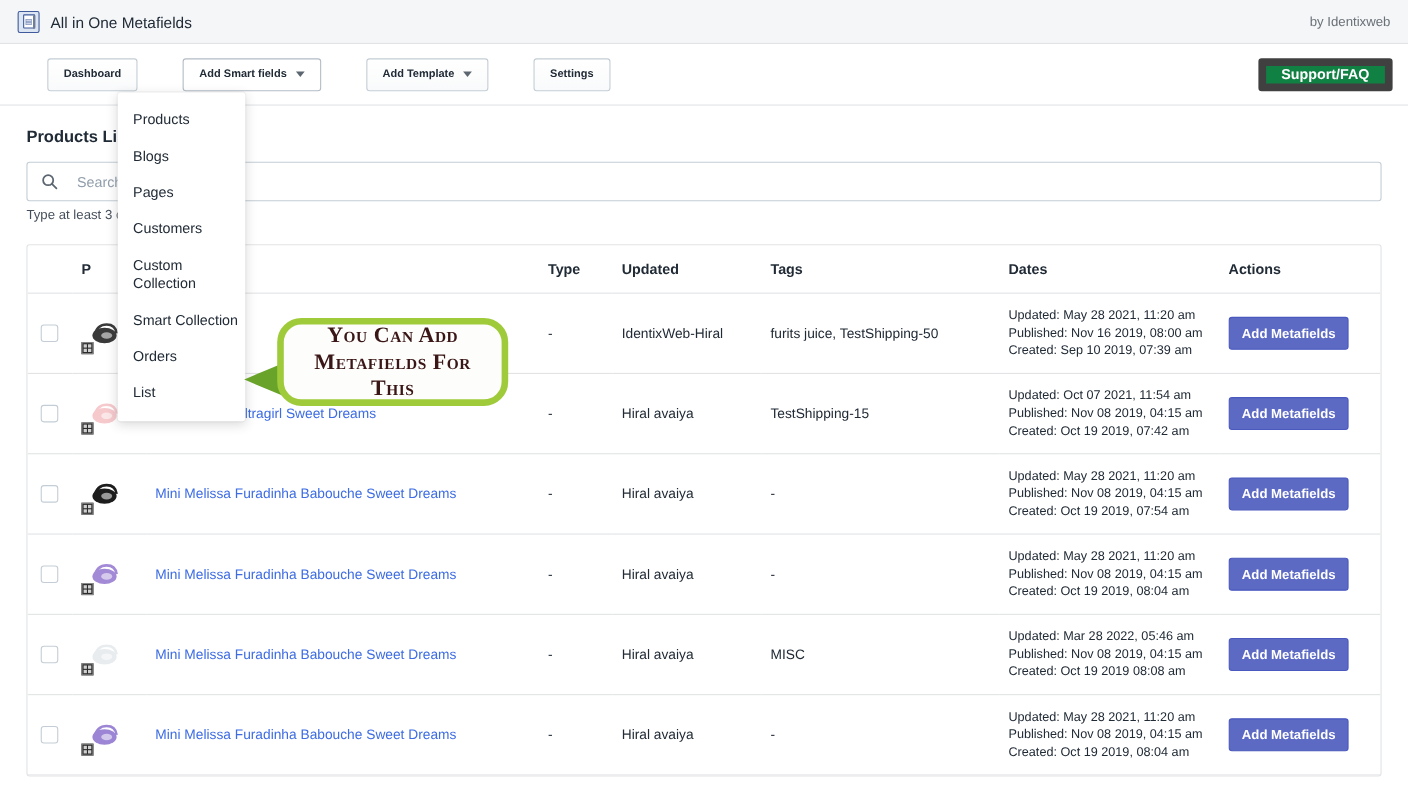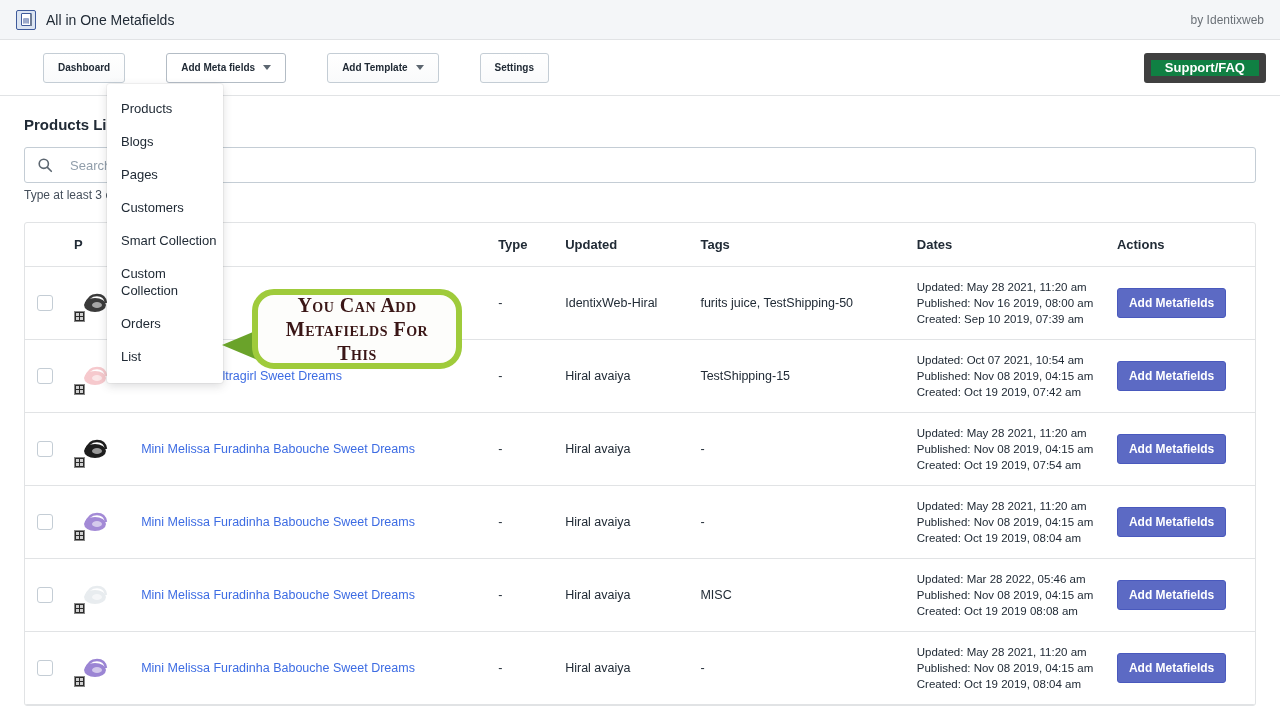--- a/index.html
+++ b/index.html
@@ -324,21 +324,21 @@
     <span class="clip">▤</span>
     <span class="pen"></span>
   </span>
   <span class="app-title">All in One Metafields</span>
   <span class="byline">by Identixweb</span>
 </div>
 
 <div class="actionbar">
   <button class="btn">Dashboard</button>
   <button class="btn active">
-    <span>Add Meta fields</span>
+    <span>Add Smart fields</span>
     <span class="caret"></span>
   </button>
   <button class="btn">
     <span>Add Template</span>
     <span class="caret"></span>
   </button>
   <button class="btn">Settings</button>
   <button class="btn-support">Support/FAQ</button>
 </div>
 
@@ -427,21 +427,21 @@
                   <i></i>
                 </span>
               </span>
             </td>
             <td class="col-title"><a class="prod-link">Mini Melissa Ultragirl Sweet Dreams</a></td>
             <td class="col-type"><span class="dash">-</span></td>
             <td class="col-vendor"><span>Hiral avaiya</span></td>
             <td class="col-tags"><span>TestShipping-15</span></td>
             <td class="col-dates">
               <div class="dates">
-                <div>Updated: Oct 07 2021, 10:54 am</div>
+                <div>Updated: Oct 07 2021, 11:54 am</div>
                 <div>Published: Nov 08 2019, 04:15 am</div>
                 <div>Created: Oct 19 2019, 07:42 am</div>
               </div>
             </td>
             <td class="col-actions"><button class="btn-meta">Add Metafields</button></td>
           </tr>
           <tr>
             <td class="col-check">
               <input type="checkbox" style="">
             </td>
@@ -587,17 +587,17 @@
       <div class="callout-text">You Can Add Metafields For This</div>
     </div>
   </div>
 </div>
 
 <div class="dropdown" id="dropdown-menu">
     <div class="dropdown-item">Products</div>
     <div class="dropdown-item">Blogs</div>
     <div class="dropdown-item">Pages</div>
     <div class="dropdown-item">Customers</div>
+    <div class="dropdown-item">Custom Collection</div>
     <div class="dropdown-item">Smart Collection</div>
-    <div class="dropdown-item">Custom Collection</div>
     <div class="dropdown-item">Orders</div>
     <div class="dropdown-item">List</div>
   </div>
 
 </body></html>

